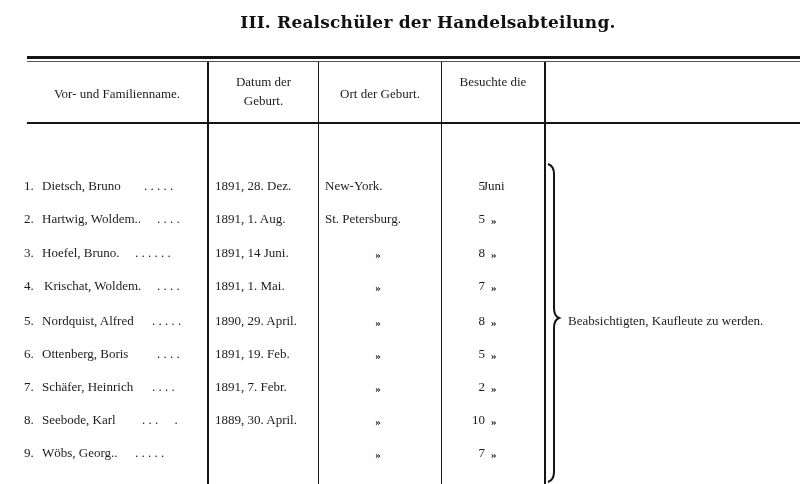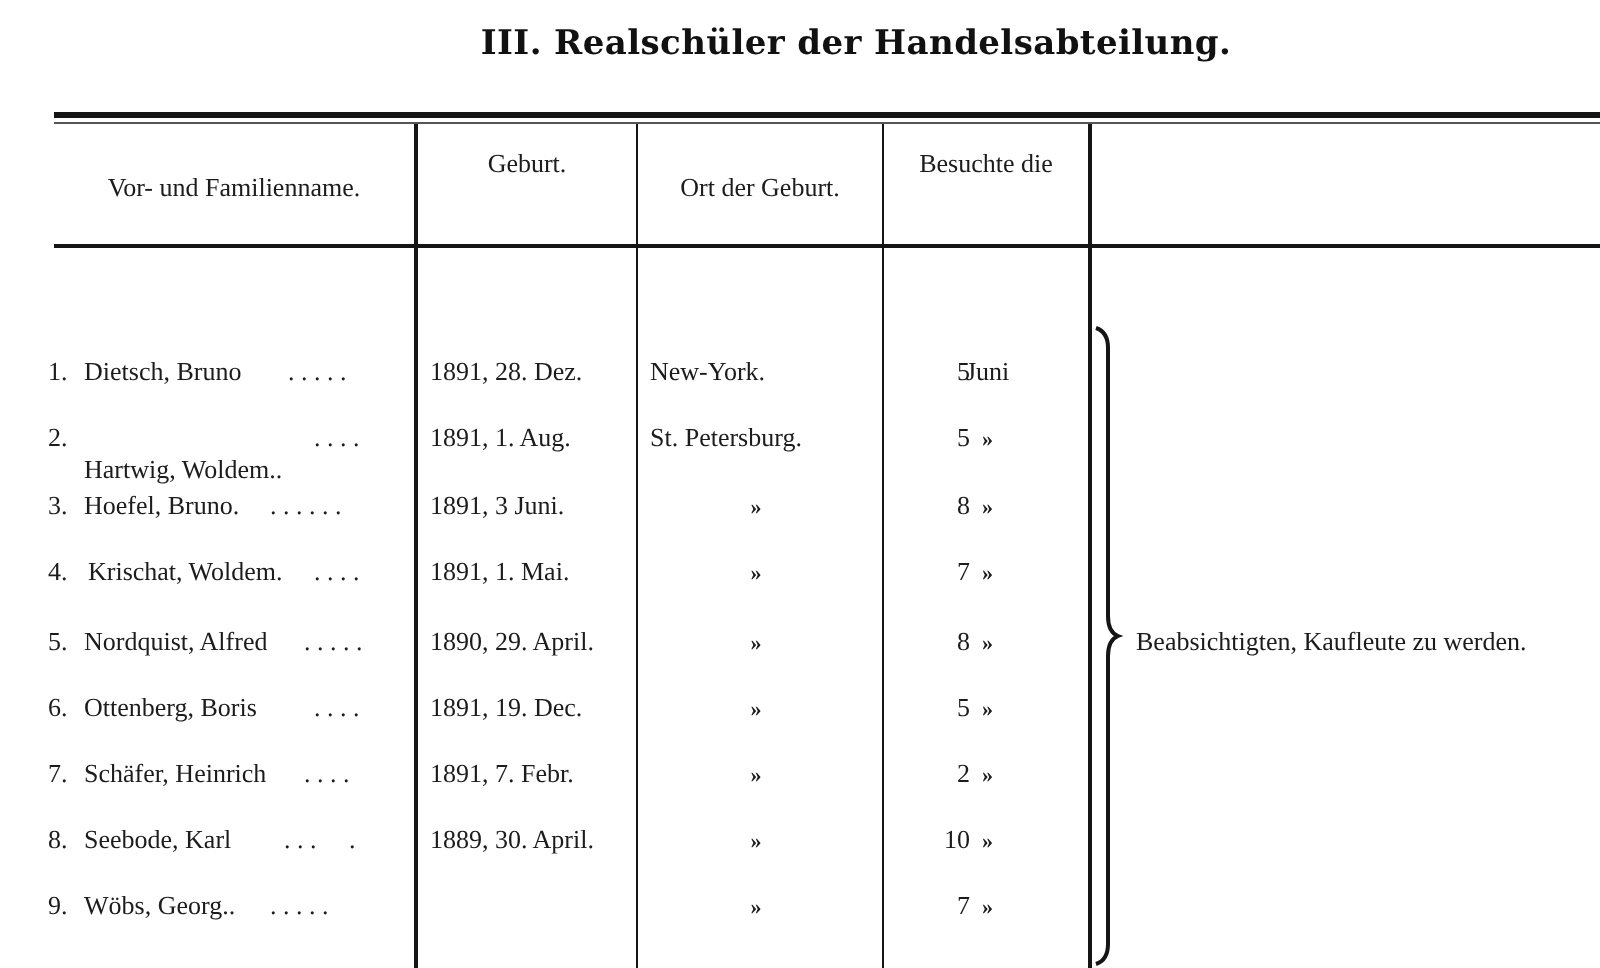--- a/index.html
+++ b/index.html
@@ -85,20 +85,21 @@
 
 <div class="vline" style="left:207px; top:62px; height:422px;"></div>
 <div class="vline" style="left:318px; top:62px; height:422px; width:1px;"></div>
 <div class="vline" style="left:441px; top:62px; height:422px; width:1px;"></div>
 <div class="vline" style="left:544px; top:62px; height:422px;"></div>
 
 <div class="hdr" style="left:27px; width:180px; top:84px;">
   <div>Vor- und Familienname.</div>
 </div>
 <div class="hdr" style="left:209px; width:109px; top:72px;">
+  <div>Datum der</div>
   <div>Geburt.</div>
 </div>
 <div class="hdr" style="left:319px; width:122px; top:84px;">
   <div>Ort der Geburt.</div>
 </div>
 <div class="hdr" style="left:442px; width:102px; top:72px;">
   <div>Besuchte die</div>
 </div>
 
 <div>
@@ -108,33 +109,33 @@
     <span class="cell" style="top:178px; left:42px;">Dietsch, Bruno</span>
     <span class="dots" style="top:178px; left:144px;">. . . . .</span>
     <span class="cell date" style="top:178px;">1891, 28. Dez.</span>
     <span class="cell place left" style="top:178px;">New-York.</span>
     <span class="cell years" style="top:178px;">5</span>
     <span class="cell unit" style="top:178px; left:483px;">Juni</span>
   </div>
 
   <div>
     <span class="cell name" style="top:211px;">2.</span>
-    <span class="cell" style="top:227px; left:42px;">Hartwig, Woldem..</span>
+    <span class="cell" style="top:211px; left:42px;">Hartwig, Woldem..</span>
     <span class="dots" style="top:211px; left:157px;">. . . .</span>
     <span class="cell date" style="top:211px;">1891, 1. Aug.</span>
     <span class="cell place left" style="top:211px;">St. Petersburg.</span>
     <span class="cell years" style="top:211px;">5</span>
     <span class="cell unit ditto" style="top:212px;">»</span>
   </div>
 
   <div>
     <span class="cell name" style="top:245px;">3.</span>
     <span class="cell" style="top:245px; left:42px;">Hoefel, Bruno.</span>
     <span class="dots" style="top:245px; left:135px;">. . . . . .</span>
-    <span class="cell date" style="top:245px;">1891, 3 Juni.</span>
+    <span class="cell date" style="top:245px;">1891, 14 Juni.</span>
     <span class="cell place ditto" style="top:246px;">»</span>
     <span class="cell years" style="top:245px;">8</span>
     <span class="cell unit ditto" style="top:246px;">»</span>
   </div>
 
   <div>
     <span class="cell name" style="top:278px;">4.</span>
     <span class="cell" style="top:278px; left:44px;">Krischat, Woldem.</span>
     <span class="dots" style="top:278px; left:157px;">. . . .</span>
     <span class="cell date" style="top:278px;">1891, 1. Mai.</span>
@@ -150,21 +151,21 @@
     <span class="cell date" style="top:313px;">1890, 29. April.</span>
     <span class="cell place ditto" style="top:314px;">»</span>
     <span class="cell years" style="top:313px;">8</span>
     <span class="cell unit ditto" style="top:314px;">»</span>
   </div>
 
   <div>
     <span class="cell name" style="top:346px;">6.</span>
     <span class="cell" style="top:346px; left:42px;">Ottenberg, Boris</span>
     <span class="dots" style="top:346px; left:157px;">. . . .</span>
-    <span class="cell date" style="top:346px;">1891, 19. Dec.</span>
+    <span class="cell date" style="top:346px;">1891, 19. Feb.</span>
     <span class="cell place ditto" style="top:347px;">»</span>
     <span class="cell years" style="top:346px;">5</span>
     <span class="cell unit ditto" style="top:347px;">»</span>
   </div>
 
   <div>
     <span class="cell name" style="top:379px;">7.</span>
     <span class="cell" style="top:379px; left:42px;">Schäfer, Heinrich</span>
     <span class="dots" style="top:379px; left:152px;">. . . .</span>
     <span class="cell date" style="top:379px;">1891, 7. Febr.</span>

